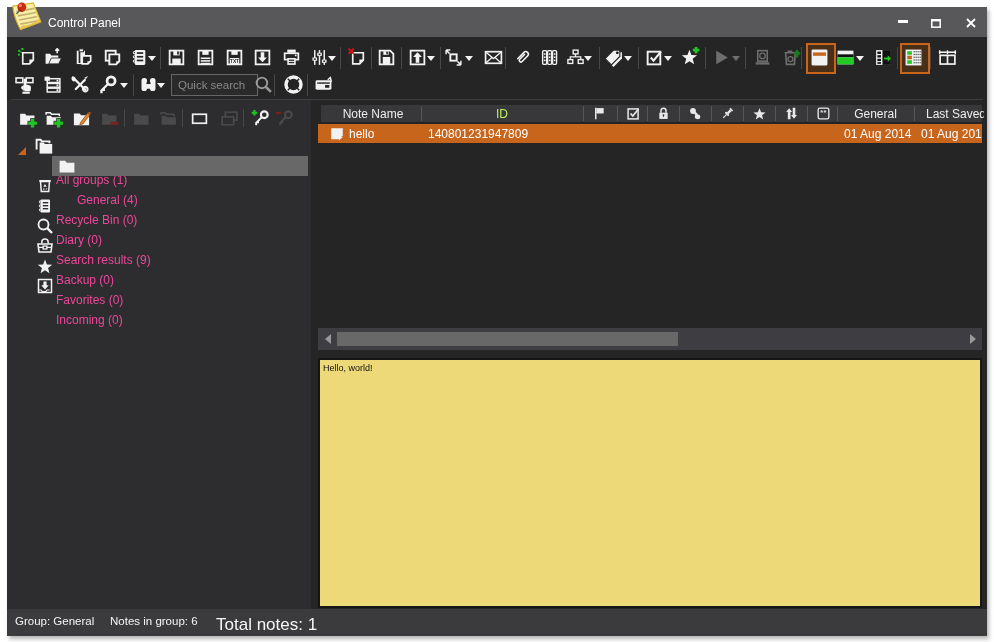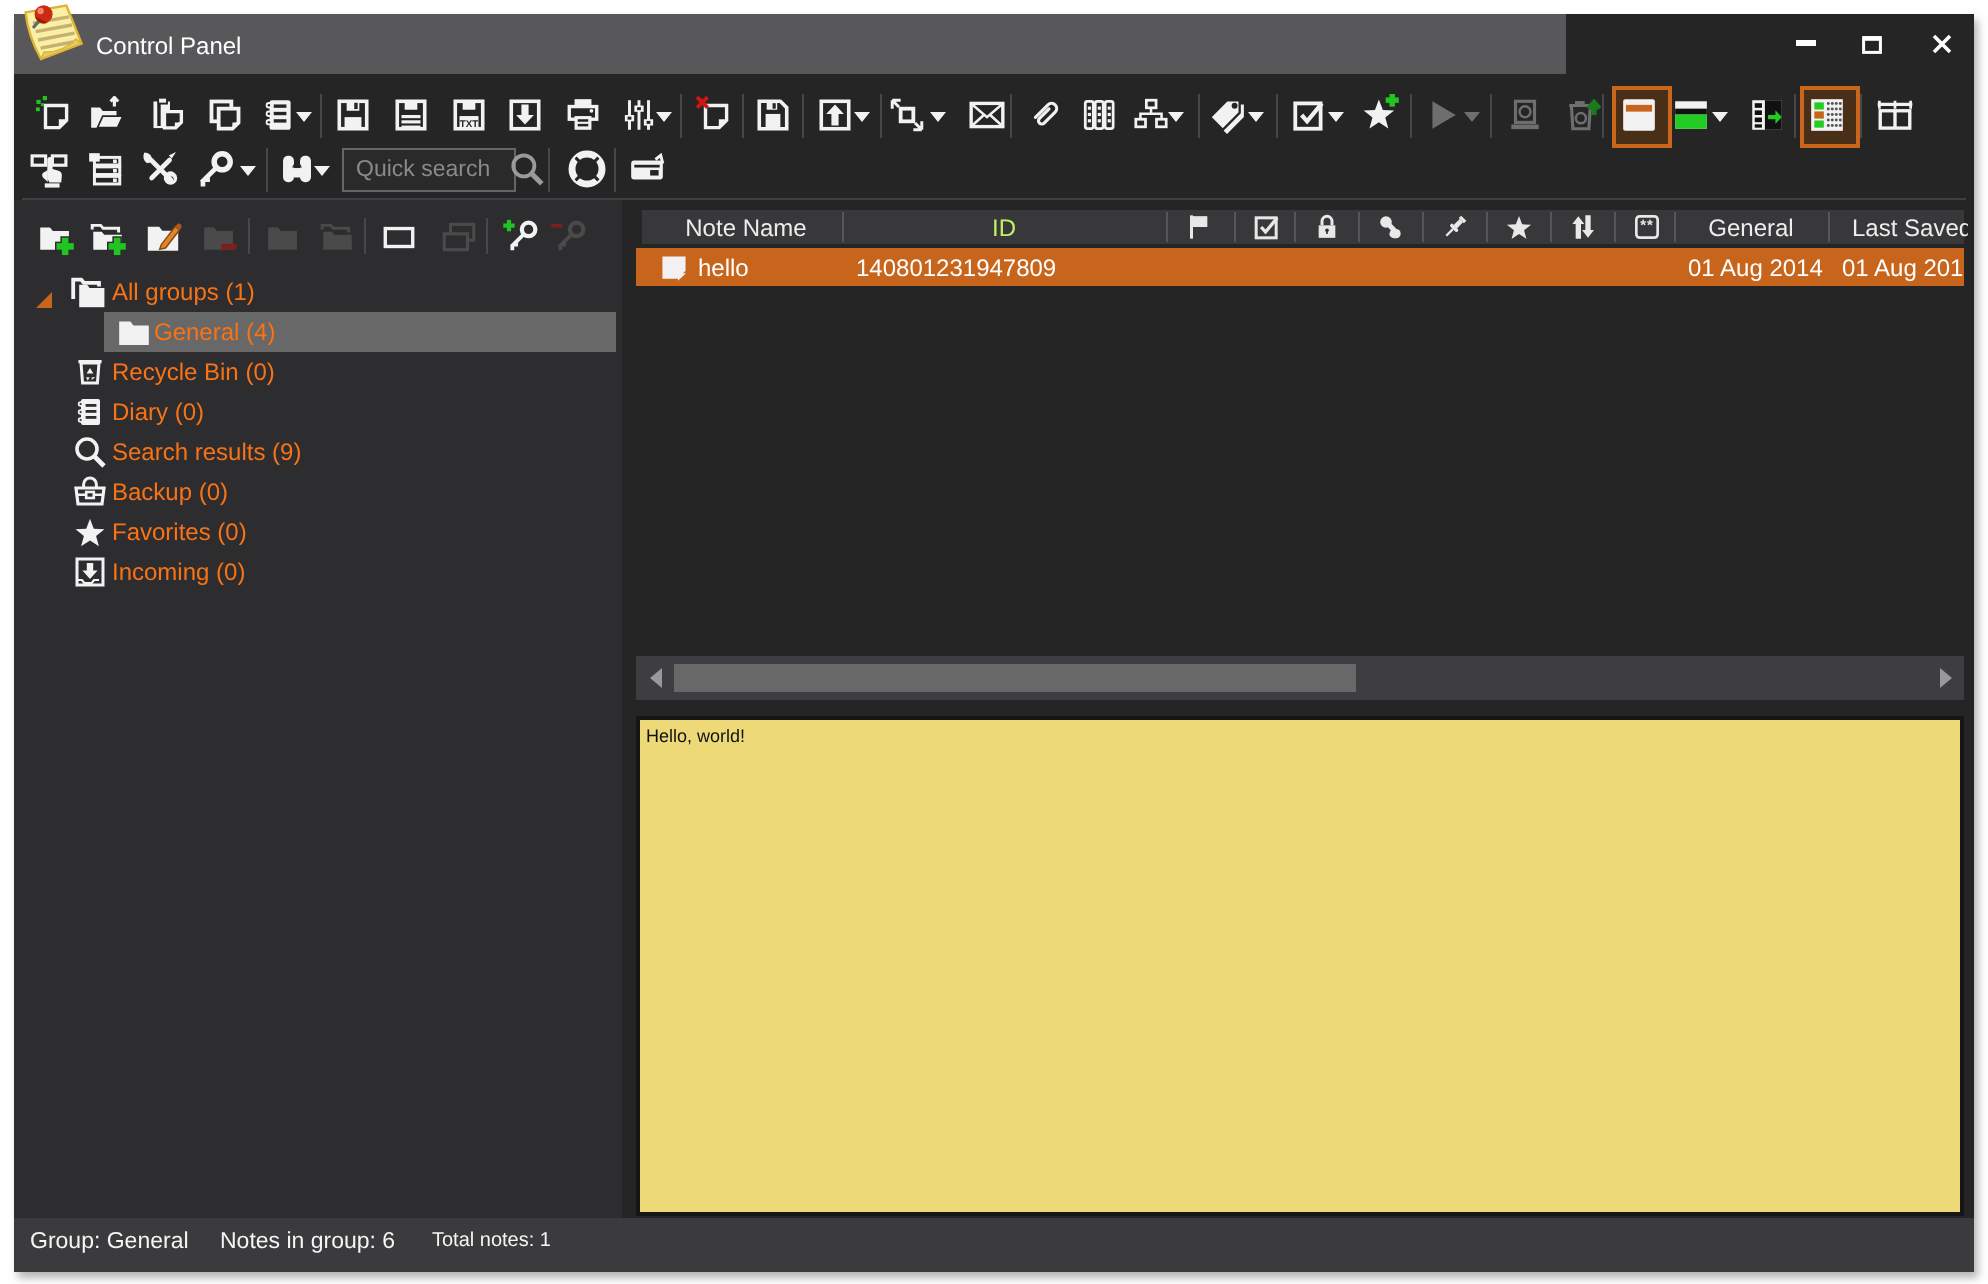--- a/index.html
+++ b/index.html
@@ -1,20 +1,20 @@
 <!DOCTYPE html>
 <html><head><meta charset="utf-8"><style>
 html,body{margin:0;padding:0;width:994px;height:642px;background:#fff;overflow:hidden;
 font-family:"Liberation Sans",sans-serif;}
 .abs{position:absolute}
 #win{position:absolute;left:7px;top:7px;width:980px;height:629px;background:#252526;
 box-shadow:2px 3px 4px rgba(120,120,120,0.55);}
-#titlebar{position:absolute;left:0;top:0;width:776px;height:30px;background:#58585a;}
+#titlebar{position:absolute;left:0;top:0;width:980px;height:30px;background:#58585a;}
 #ttext{position:absolute;left:41px;top:9px;color:#fff;font-size:12px;}
-.tree-item{position:absolute;color:#f97316;font-size:12px;}
+.tree-item{position:absolute;color:#ec4899;font-size:12px;margin-top:34px;}
 </style></head><body>
 <div id="win">
 <div id="titlebar">
       <span id="ttext">Control Panel</span>
     </div>
 
 <div class="abs" style="left:891px;top:13px;width:10px;height:3px;background:#fff"></div>
 <div class="abs" style="left:924px;top:7px;width:10px;height:10px"><svg width="10" height="10" viewBox="0 0 10 10">
         <rect x="0.8" y="1.8" width="8.4" height="7.4" fill="none" stroke="#fff" stroke-width="1.5"></rect>
         <rect x="0.8" y="1.2" width="8.4" height="2.2" fill="#fff"></rect>
@@ -525,13 +525,13 @@
 <div class="abs" style="left:311px;top:321px;width:664px;height:22px;background:#3e3e42"></div>
 <div class="abs" style="left:330px;top:325px;width:341px;height:14px;background:#686868"></div>
 <div class="abs" style="left:318px;top:327px;width:0;height:0;border-top:5px solid transparent;border-bottom:5px solid transparent;border-right:6px solid #999"></div>
 <div class="abs" style="left:963px;top:327px;width:0;height:0;border-top:5px solid transparent;border-bottom:5px solid transparent;border-left:6px solid #999"></div>
 <div class="abs" style="left:311px;top:351px;width:664px;height:250px;background:#161616"></div>
 <div class="abs" style="left:313px;top:353px;width:660px;height:246px;background:#edd978"></div>
 <div class="abs" style="left:316px;top:356px;color:#111;font-size:9px">Hello, world!</div>
 <div class="abs" style="left:0;top:602px;width:980px;height:27px;background:#3b3b3d"></div>
 <div class="abs" style="left:8px;top:608px;color:#f5f5f5;font-size:11.5px">Group: General</div>
 <div class="abs" style="left:103px;top:608px;color:#f5f5f5;font-size:11.5px">Notes in group: 6</div>
-<div class="abs" style="left:209px;top:608px;color:#f5f5f5;font-size:10px">Total notes: 1</div>
+<div class="abs" style="left:209px;top:608px;color:#f5f5f5;font-size:17px">Total notes: 1</div>
 </div>
 </body></html>

